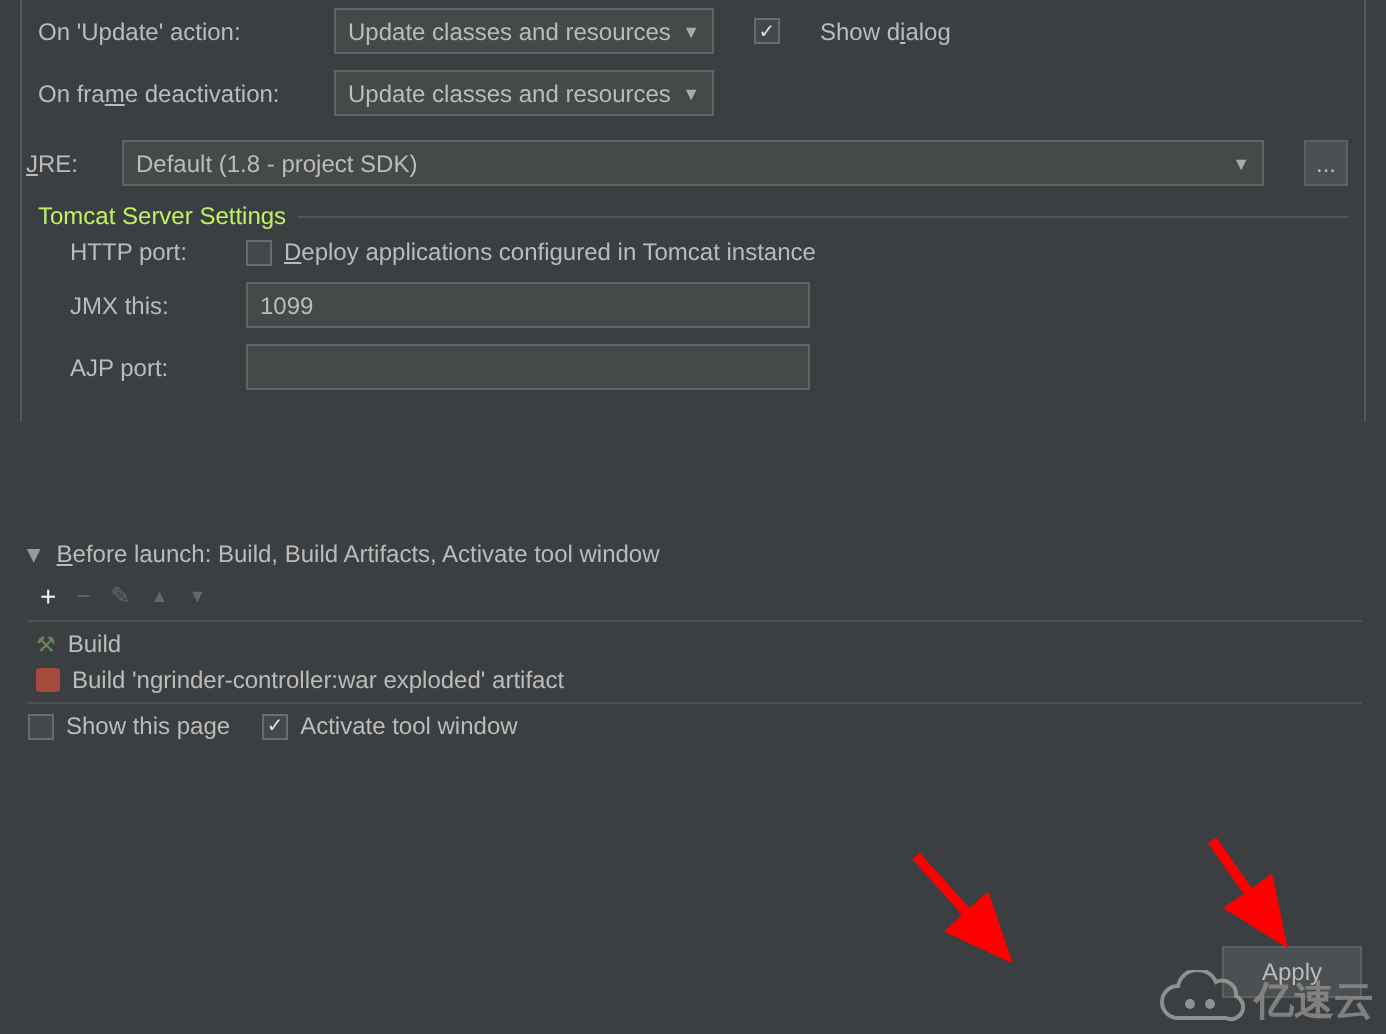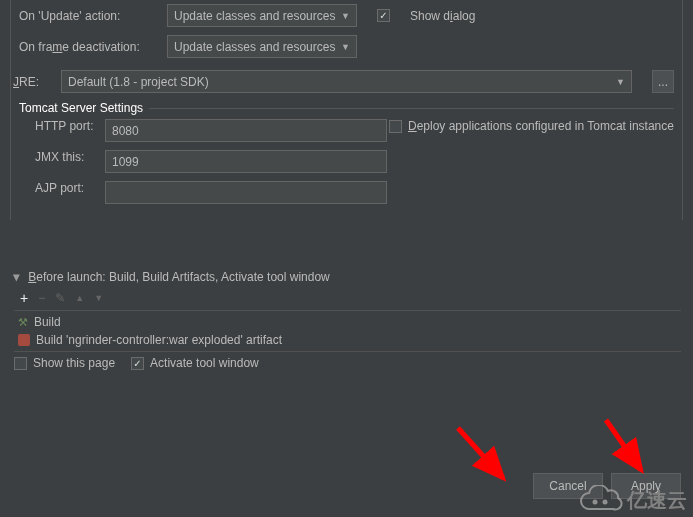--- a/index.html
+++ b/index.html
@@ -9,26 +9,26 @@
   .label { color: #bbbbbb; white-space: nowrap; }
   .combo {
     display: flex; align-items: center; justify-content: space-between;
     background: #45494a; border: 1px solid #646464; padding: 3px 6px; height: 23px; color: #bbb;
     flex: 0 0 auto;
   }
   .combo.update { width: 190px; }
   .combo.jre { flex: 1; }
   .chevron { font-size: 9px; color: #aaa; }
   .checkbox { width: 13px; height: 13px; border: 1px solid #6b6b6b; background: #43494a; display: inline-flex; align-items: center; justify-content: center; font-size: 10px; color: #ddd; }
-  .section-title { color: #ffffff; margin: 8px 0 4px 0; display: flex; align-items: center; gap: 6px; }
+  .section-title { color: #bef264; margin: 8px 0 4px 0; display: flex; align-items: center; gap: 6px; }
   .section-line { flex: 1; height: 1px; background: #555; }
   .input {
     background: #45494a; border: 1px solid #646464; height: 23px; padding: 2px 6px; color: #bbb;
   }
-  .port-row { display: flex; align-items: flex-start; gap: 2px; margin-bottom: 8px; }
+  .port-row { display: flex; align-items: center; gap: 20px; margin-bottom: 8px; }
   .port-label { width: 84px; text-align: left; padding-left: 16px; }
   .port-input { width: 282px; }
   .side-check { display: flex; align-items: center; gap: 6px; }
   .ul { text-decoration: underline; }
   .small-btn { width: 22px; height: 23px; background: #4c5052; border: 1px solid #5e6060; display: flex; align-items: center; justify-content: center; color: #bbb; }
   .before-launch { position: absolute; left: 14px; right: 12px; top: 270px; }
   .collapse-tri { display: inline-block; transform: rotate(90deg); color: #999; font-size: 9px; margin-right: 4px; }
   .toolbar-icons { display: flex; gap: 10px; margin: 6px 0 4px 6px; align-items: center; }
   .plus { color: #eee; font-size: 14px; }
   .dim { color: #666; }
@@ -78,21 +78,20 @@
     <div class="small-btn">...</div>
   </div>
 
   <div class="section-title">
     <span>Tomcat Server Settings</span>
     <span class="section-line"></span>
   </div>
 
   <div class="port-row">
     <span class="port-label label">HTTP port:</span>
-    <input class="input port-input" value="8080" style="">
     <div class="side-check">
       <span class="checkbox"></span>
       <span class="label"><span class="ul">D</span>eploy applications configured in Tomcat instance</span>
     </div>
   </div>
 
 
   <div class="port-row">
     <span class="port-label label">JMX this:</span>
     <input class="input port-input" value="1099" style="">
@@ -132,21 +131,20 @@
       <span class="label">Show this page</span>
     </div>
     <div class="side-check">
       <span class="checkbox">✓</span>
       <span class="label">Activate tool window</span>
     </div>
   </div>
 </div>
 
 <div class="buttons">
-  <div class="btn">Cancel</div>
   <div class="btn">Apply</div>
 </div>
 
 <div class="arrow" style="left:448px; top:418px;">
   <svg width="80" height="75">
       <defs>
         <marker id="ah1" markerWidth="8" markerHeight="8" refX="6" refY="3" orient="auto">
           <path d="M0,0 L7,3 L0,6 Z" fill="#ff0000"></path>
         </marker>
       </defs>

